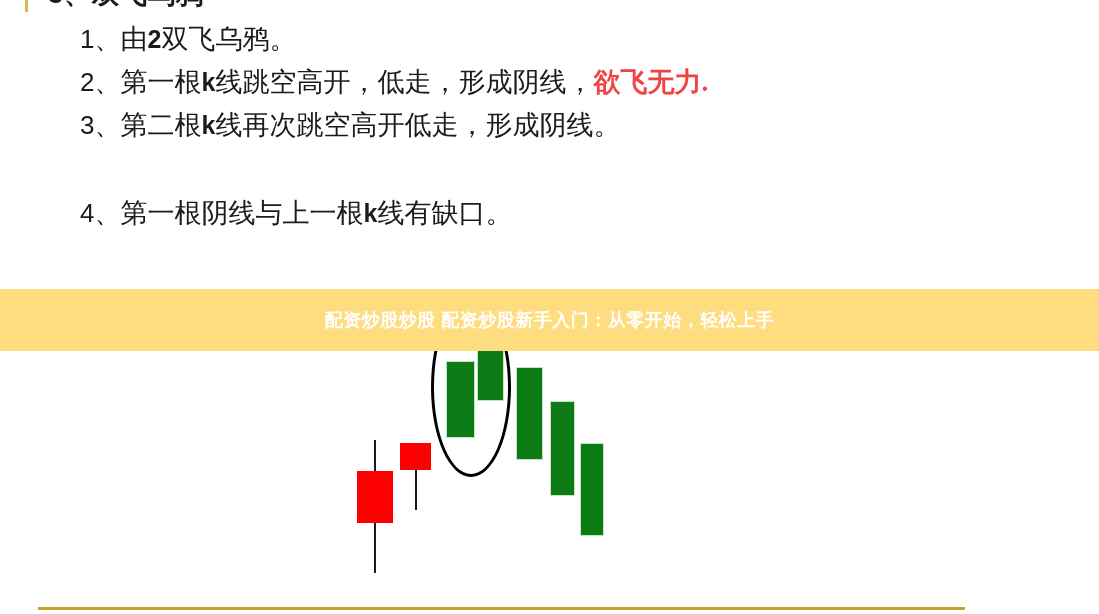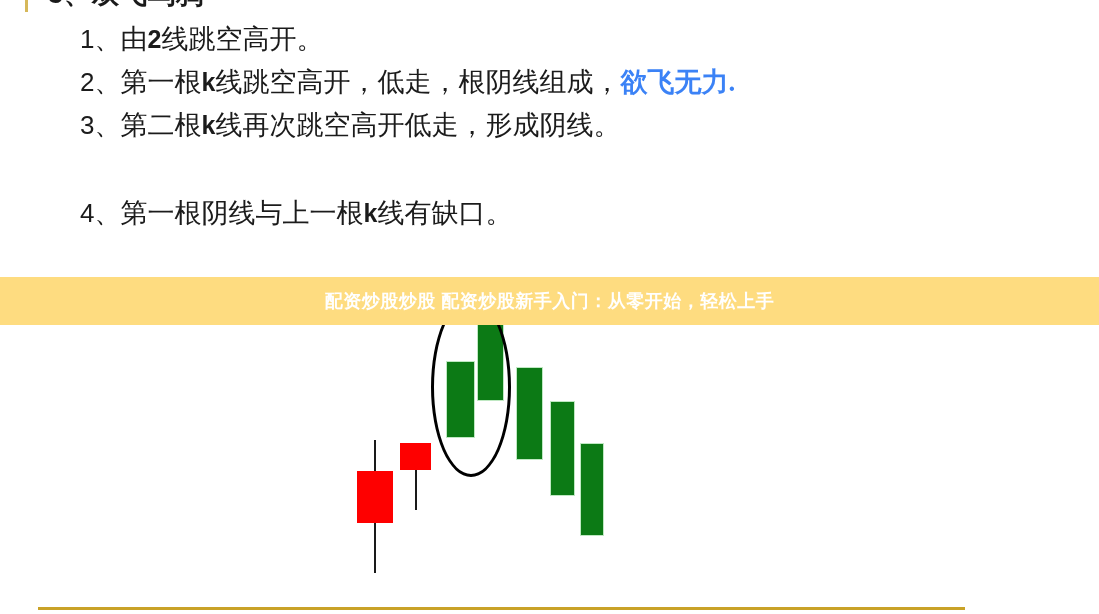--- a/index.html
+++ b/index.html
@@ -67,21 +67,21 @@
   .bullet-row .cjk {
     font-family: "Liberation Serif", "DejaVu Serif", serif;
     font-size: 27px;
   }
   .bullet-row .latin {
     font-family: "Liberation Sans", "DejaVu Sans", sans-serif;
     font-weight: bold;
     font-size: 25px;
   }
   .bullet-row .accent {
-    color: #3b82f6;
+    color: #ef4444;
     font-family: "Liberation Serif", "DejaVu Serif", serif;
     font-weight: bold;
     font-size: 27px;
   }
   #row-0 { top: 0px; }
   #row-1 { top: 43px; }
   #row-2 { top: 86px; text-align: right; }
   #row-3 { top: 129px; margin-top: 45px; }
 
   
@@ -116,23 +116,23 @@
     border: 3px solid #000000;
     border-radius: 50%;
     box-sizing: border-box;
     z-index: 4;
   }
 
   
   #promo-banner {
     position: absolute;
     left: 0;
-    top: 277px;
-    width: 1099px;
-    height: 48px;
+    top: 289px;
+    width: 1099px;
+    height: 62px;
     background: #fedc80;
     z-index: 6;
     display: flex;
     align-items: center;
     justify-content: center;
   }
   #promo-banner-text {
     font-family: "Liberation Sans", "DejaVu Sans", sans-serif;
     font-weight: bold;
     font-size: 18px;
@@ -154,22 +154,22 @@
 </style>
 </head>
 <body style="background: rgb(255, 255, 255);">
 
 <div id="slide-heading">
   <div id="heading-bar" style="background: rgb(214, 184, 90);"></div>
   <div id="heading-text">3、双飞乌鸦</div>
 </div>
 
 <div id="bullet-list">
-  <div class="bullet-row" id="row-0"><span class="num">1、</span><span class="cjk">由</span><span class="latin">2</span><span class="cjk">线跳空高开。</span></div>
-  <div class="bullet-row" id="row-1"><span class="num">2、</span><span class="cjk">第一根</span><span class="latin">k</span><span class="cjk">线跳空高开，低走，根阴线组成，</span><span class="accent">欲飞无力.</span></div>
+  <div class="bullet-row" id="row-0"><span class="num">1、</span><span class="cjk">由</span><span class="latin">2</span><span class="cjk">双飞乌鸦。</span></div>
+  <div class="bullet-row" id="row-1"><span class="num">2、</span><span class="cjk">第一根</span><span class="latin">k</span><span class="cjk">线跳空高开，低走，形成阴线，</span><span class="accent">欲飞无力.</span></div>
   <div class="bullet-row" id="row-2"><span class="num">3、</span><span class="cjk">第二根</span><span class="latin">k</span><span class="cjk">线再次跳空高开低走，形成阴线。</span></div>
   <div class="bullet-row" id="row-3"><span class="num">4、</span><span class="cjk">第一根阴线与上一根</span><span class="latin">k</span><span class="cjk">线有缺口。</span></div>
 </div>
 
 <div id="chart-area">
   <div id="candles-layer">
       <div class="candle">
         <div class="candle-wick" style="left: 374px; top: 440px; height: 133px; background: rgb(26, 26, 26);"></div>
         <div class="candle-body body-down" style="left: 357px; top: 471px; width: 36px; height: 52px;"></div>
       </div>

